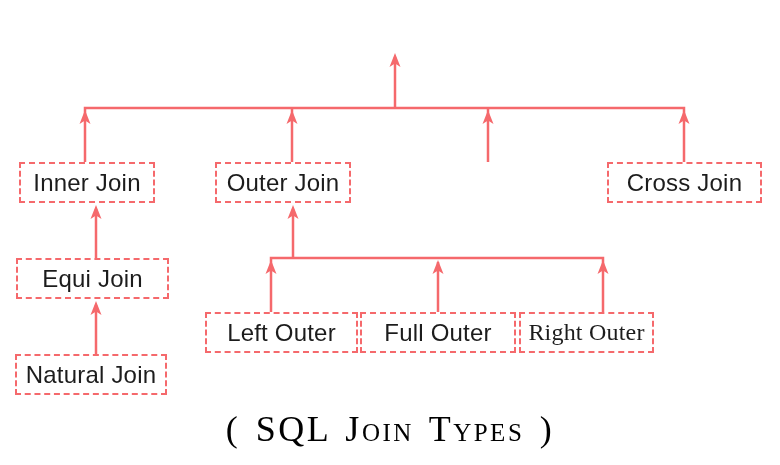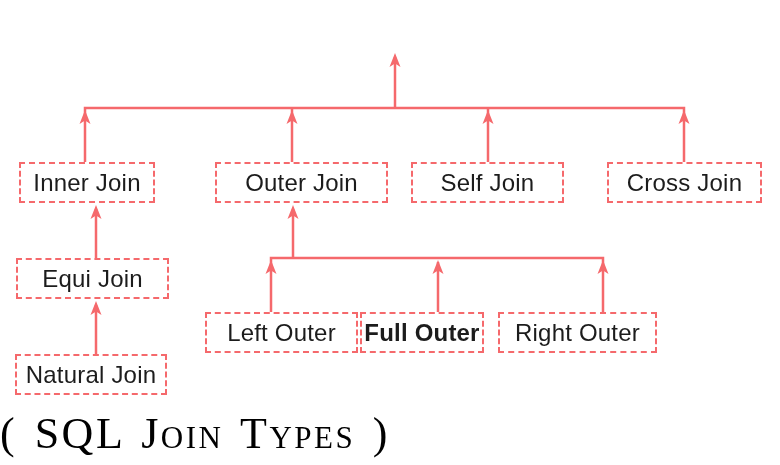--- a/index.html
+++ b/index.html
@@ -44,24 +44,24 @@
     justify-content: center;
     font-size: 24px;
     color: var(--text);
     white-space: nowrap;
     letter-spacing: 0.2px;
   }
   .caption {
     position: absolute;
     left: 0; right: 0;
     top: 408px;
-    text-align: left;
+    text-align: center;
     font-family: "Liberation Serif", "DejaVu Serif", serif;
     font-variant: small-caps;
-    font-size: 44px;
+    font-size: 36px;
     letter-spacing: 2.5px;
     word-spacing: 4px;
     color: #000000;
   }
 </style>
 </head>
 <body>
 
 <div class="canvas">
 
@@ -95,26 +95,25 @@
       <polygon points="96,301 101.5,315 96,311.5 90.5,315"></polygon>
       <polygon points="293,205 298.5,219 293,215.5 287.5,219"></polygon>
       <polygon points="271,260 276.5,274 271,270.5 265.5,274"></polygon>
       <polygon points="438,260 443.5,274 438,270.5 432.5,274"></polygon>
       <polygon points="603,260 608.5,274 603,270.5 597.5,274"></polygon>
     </g>
   </svg>
 
 
   <div class="node" style="left:19px; top:162px; width:136px;">Inner Join</div>
-  <div class="node" style="left:215px; top:162px; width:173px;">Outer Join</div>
-  <div class="node" style="left:411px; top:162px; width:153px;">Self Join</div>
+  <div class="node" style="left:215px; top:162px; width:136px;">Outer Join</div>
   <div class="node" style="left:607px; top:162px; width:155px;">Cross Join</div>
 
   <div class="node" style="left:16px; top:258px; width:153px;">Equi Join</div>
   <div class="node" style="left:15px; top:354px; width:152px;text-align:center;">Natural Join</div>
 
   <div class="node" style="left:190px; top:312px; width:153px;margin-left:15px;">Left Outer</div>
-  <div class="node" style="left:360px; top:312px; width:124px;font-weight:bold;">Full Outer</div>
-  <div class="node" style="left:498px; top:312px; width:159px;">Right Outer</div>
+  <div class="node" style="left:360px; top:312px; width:156px;">Full Outer</div>
+  <div class="node" style="left:519px; top:312px; width:135px;font-family:Liberation Serif, serif;">Right Outer</div>
 
   <div class="caption">( SQL Join Types )</div>
 
 </div>
 
 </body></html>

